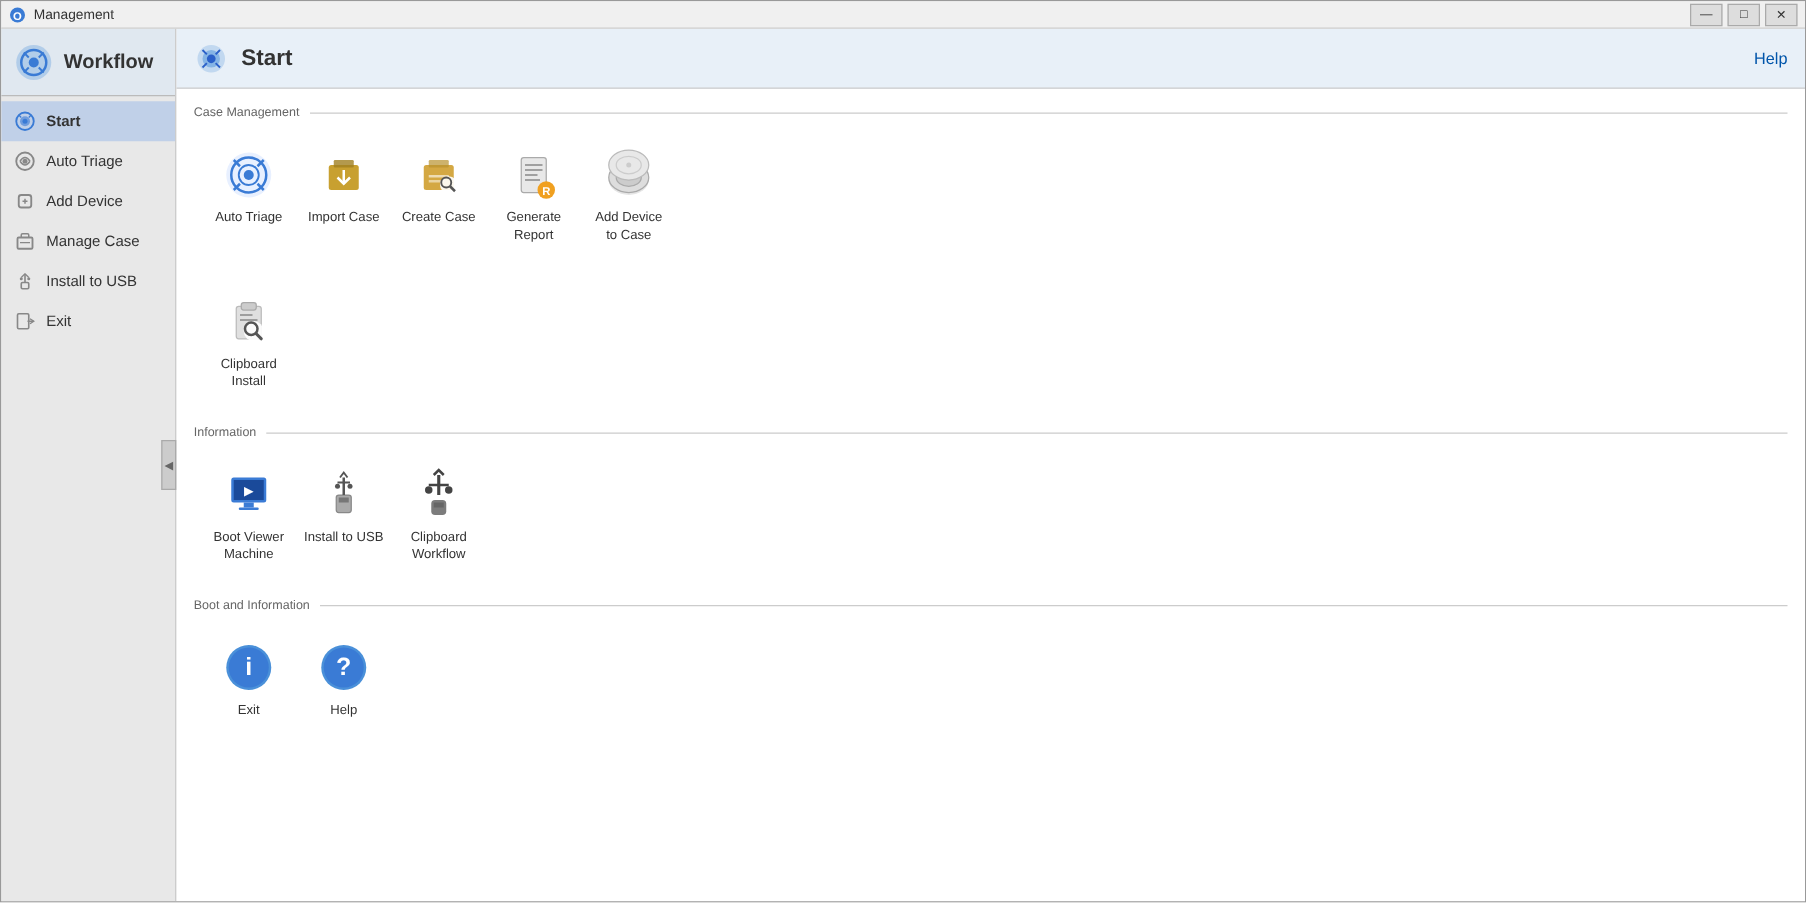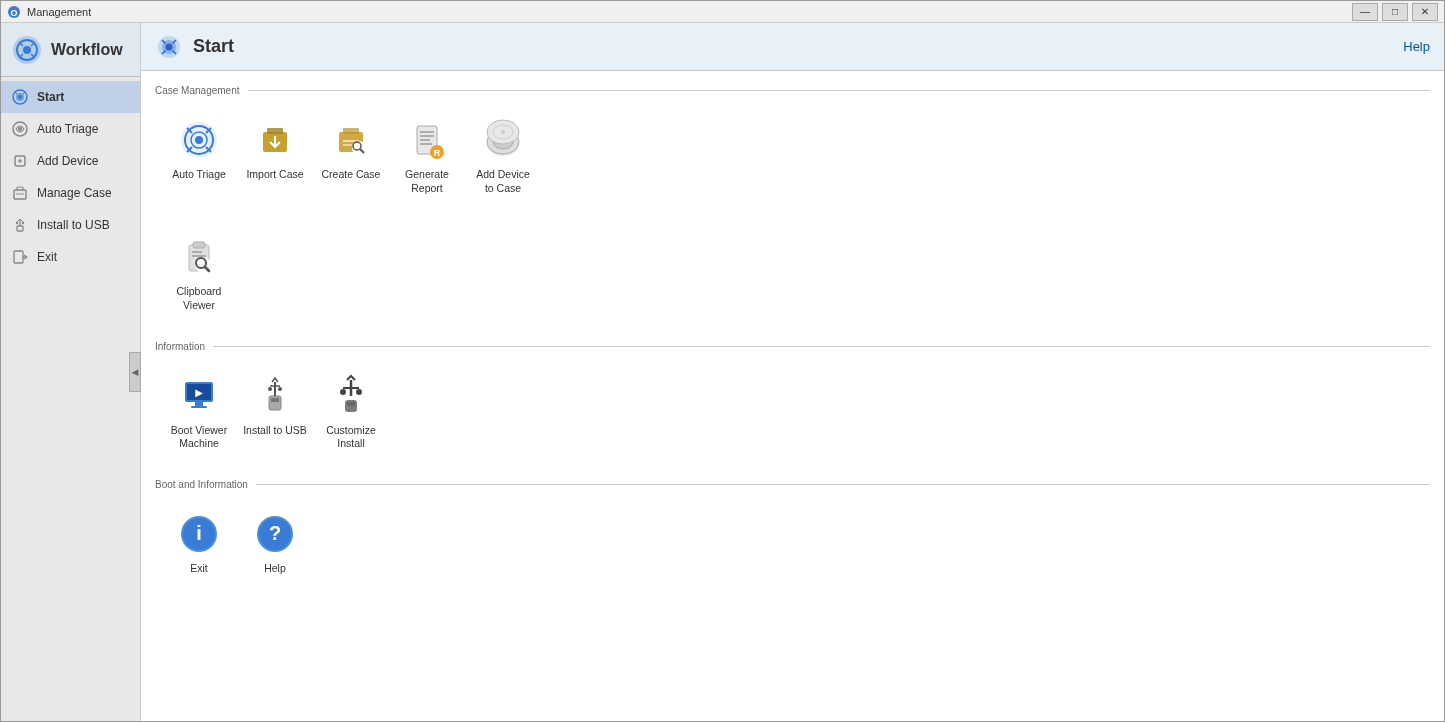--- a/index.html
+++ b/index.html
@@ -476,21 +476,21 @@
                   <rect x="16" y="7" width="12" height="6" rx="2" fill="#ccc" stroke="#aaa" stroke-width="1"></rect>
 
                   <circle cx="26" cy="30" r="8" fill="white" opacity="0.9"></circle>
                   <circle cx="24" cy="28" r="5" fill="none" stroke="#555" stroke-width="2"></circle>
                   <line x1="28" y1="32" x2="32" y2="36" stroke="#555" stroke-width="2.5" stroke-linecap="round"></line>
 
                   <line x1="15" y1="17" x2="25" y2="17" stroke="#888" stroke-width="1.2"></line>
                   <line x1="15" y1="21" x2="29" y2="21" stroke="#888" stroke-width="1.2"></line>
                 </svg>
               </div>
-              <span class="icon-label">Clipboard Viewer</span>
+              <span class="icon-label">Clipboard Install</span>
             </div>
 
           </div>
         </div>
 
         <div class="section">
           <div class="section-header">
             <span class="section-label">Information</span>
             <div class="section-line"></div>
           </div>
@@ -536,21 +536,21 @@
                   <line x1="22" y1="6" x2="22" y2="22" stroke="#444" stroke-width="2.5"></line>
                   <line x1="14" y1="14" x2="30" y2="14" stroke="#444" stroke-width="2"></line>
                   <circle cx="14" cy="18" r="3" fill="#444"></circle>
                   <circle cx="30" cy="18" r="3" fill="#444"></circle>
                   <polyline points="18,6 22,2 26,6" fill="none" stroke="#444" stroke-width="2"></polyline>
 
                   <rect x="16" y="26" width="12" height="12" rx="3" fill="#444" opacity="0.7"></rect>
                   <rect x="18" y="28" width="8" height="4" fill="#666"></rect>
                 </svg>
               </div>
-              <span class="icon-label">Customize Install</span>
+              <span class="icon-label">Clipboard Workflow</span>
             </div>
 
           </div>
         </div>
 
         <div class="section">
           <div class="section-header">
             <span class="section-label">Boot and Information</span>
             <div class="section-line"></div>
           </div>

